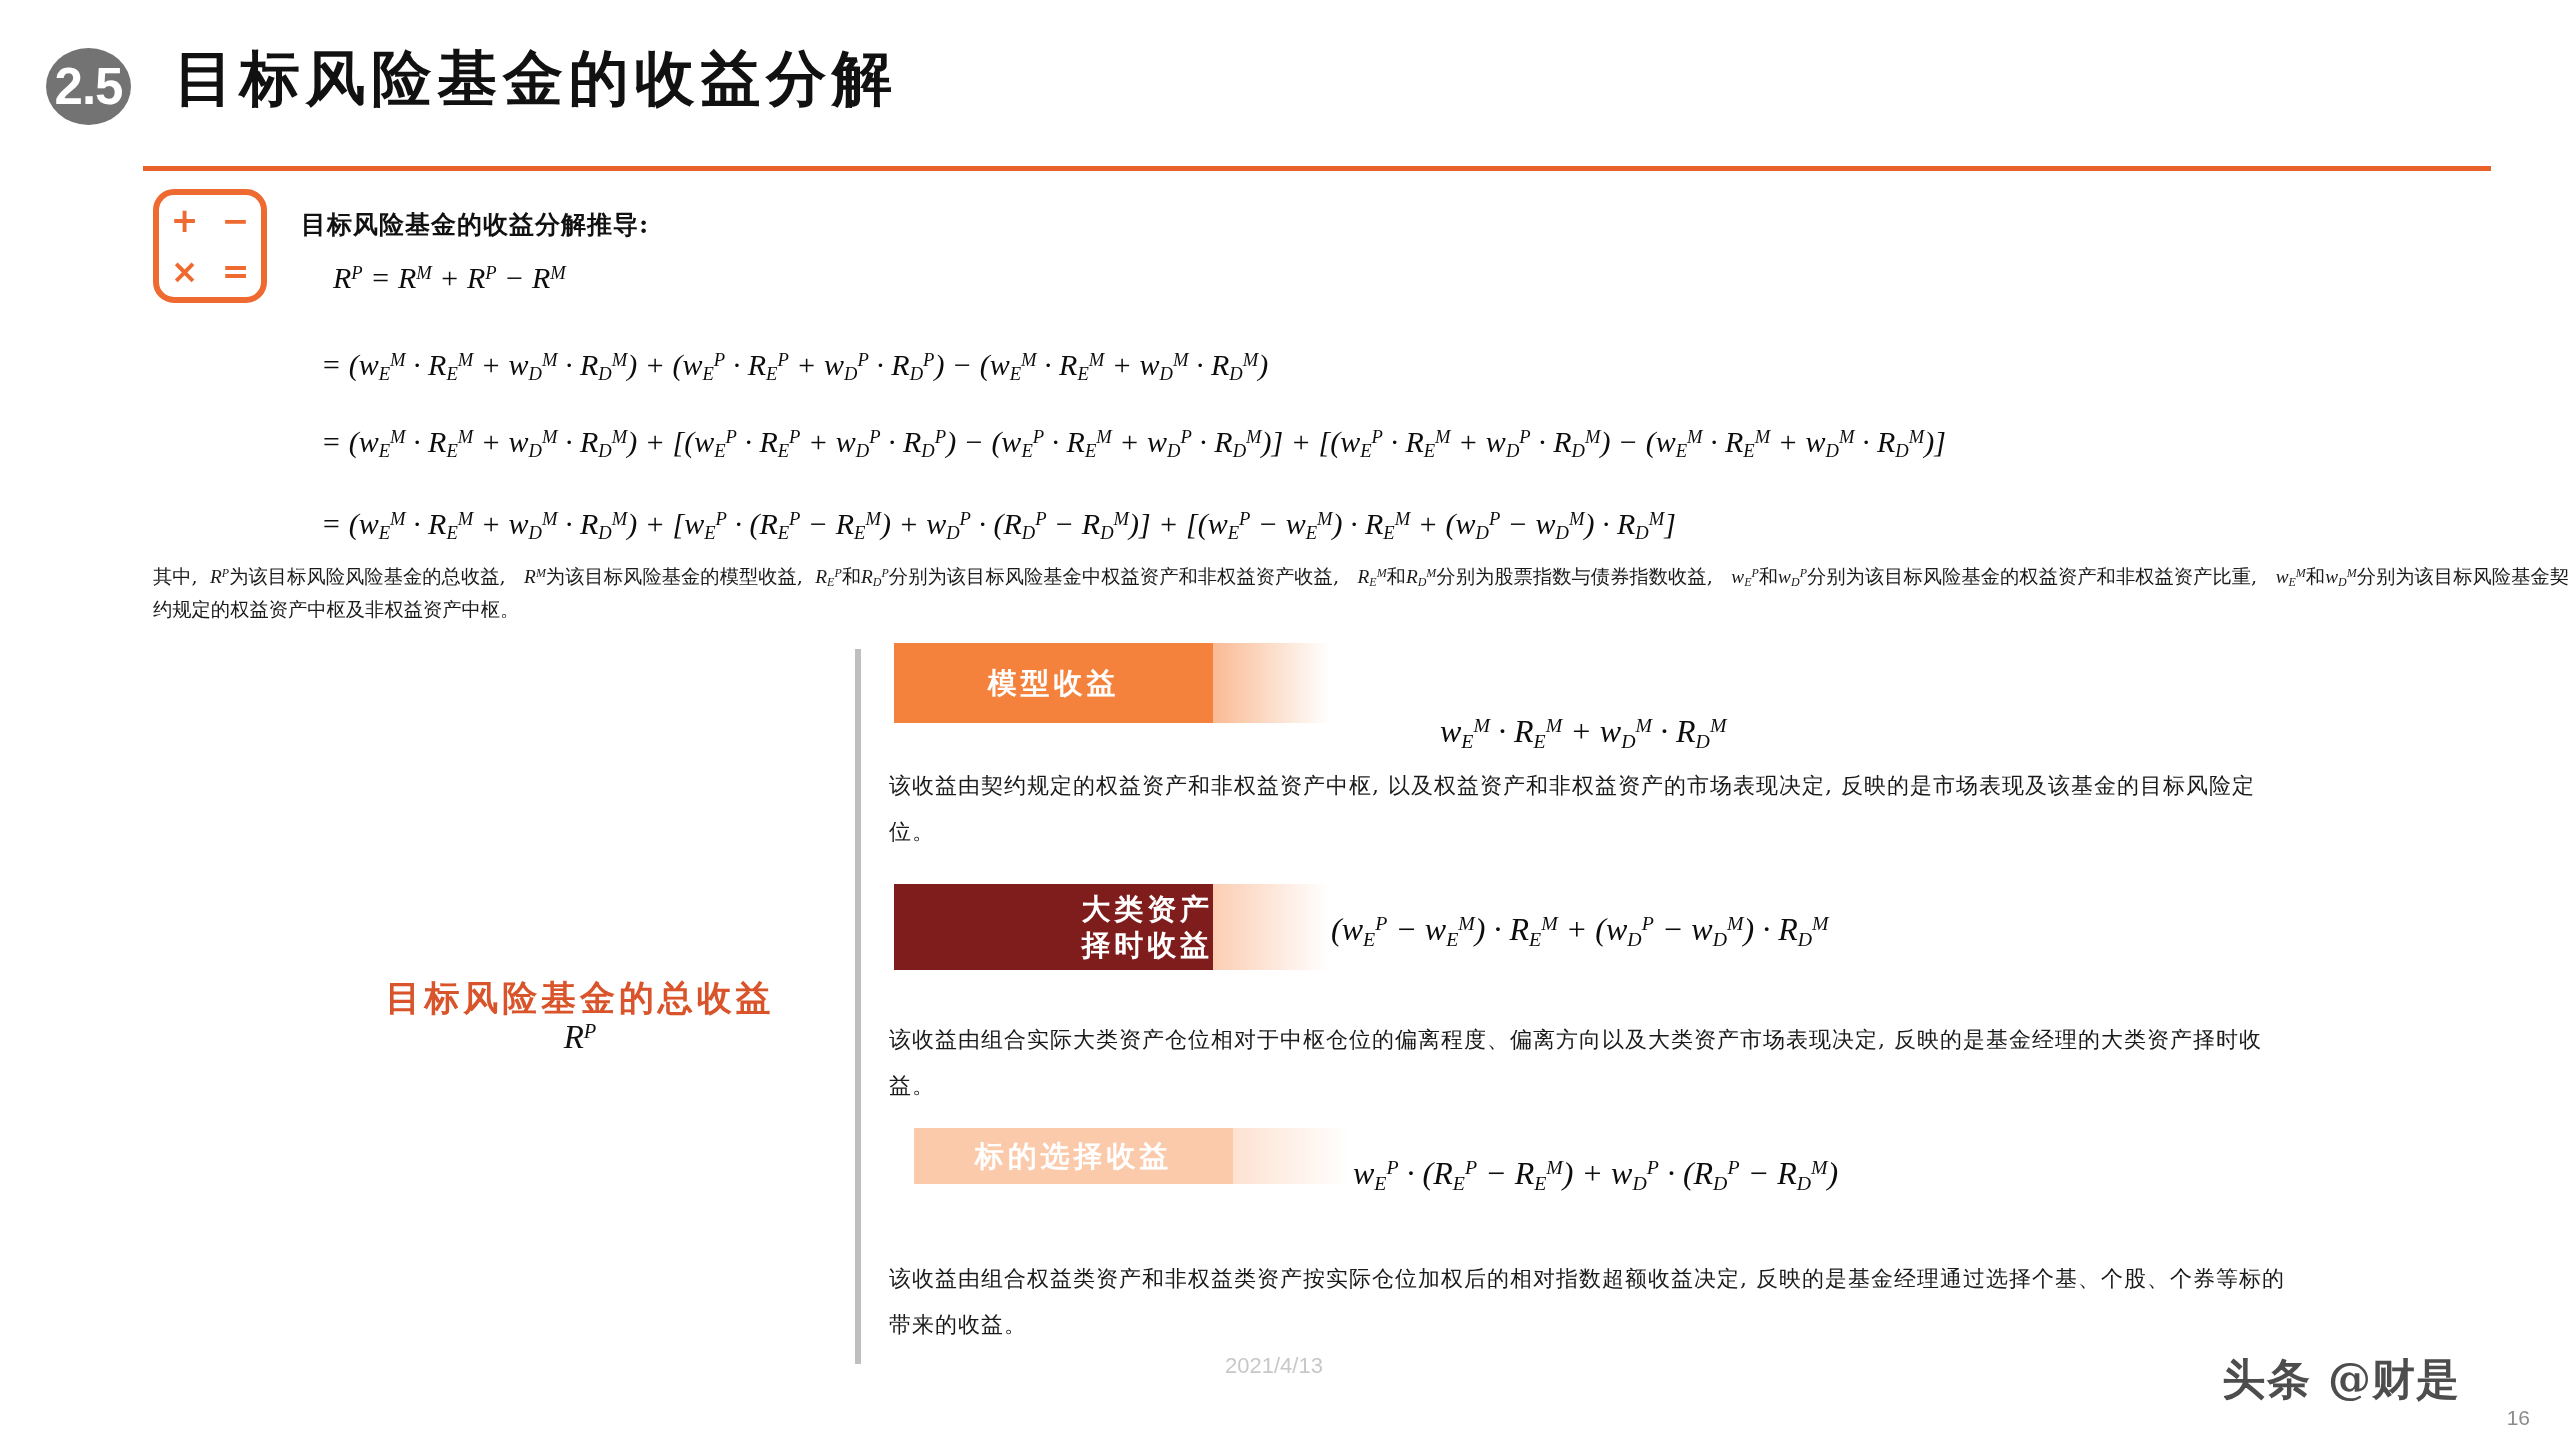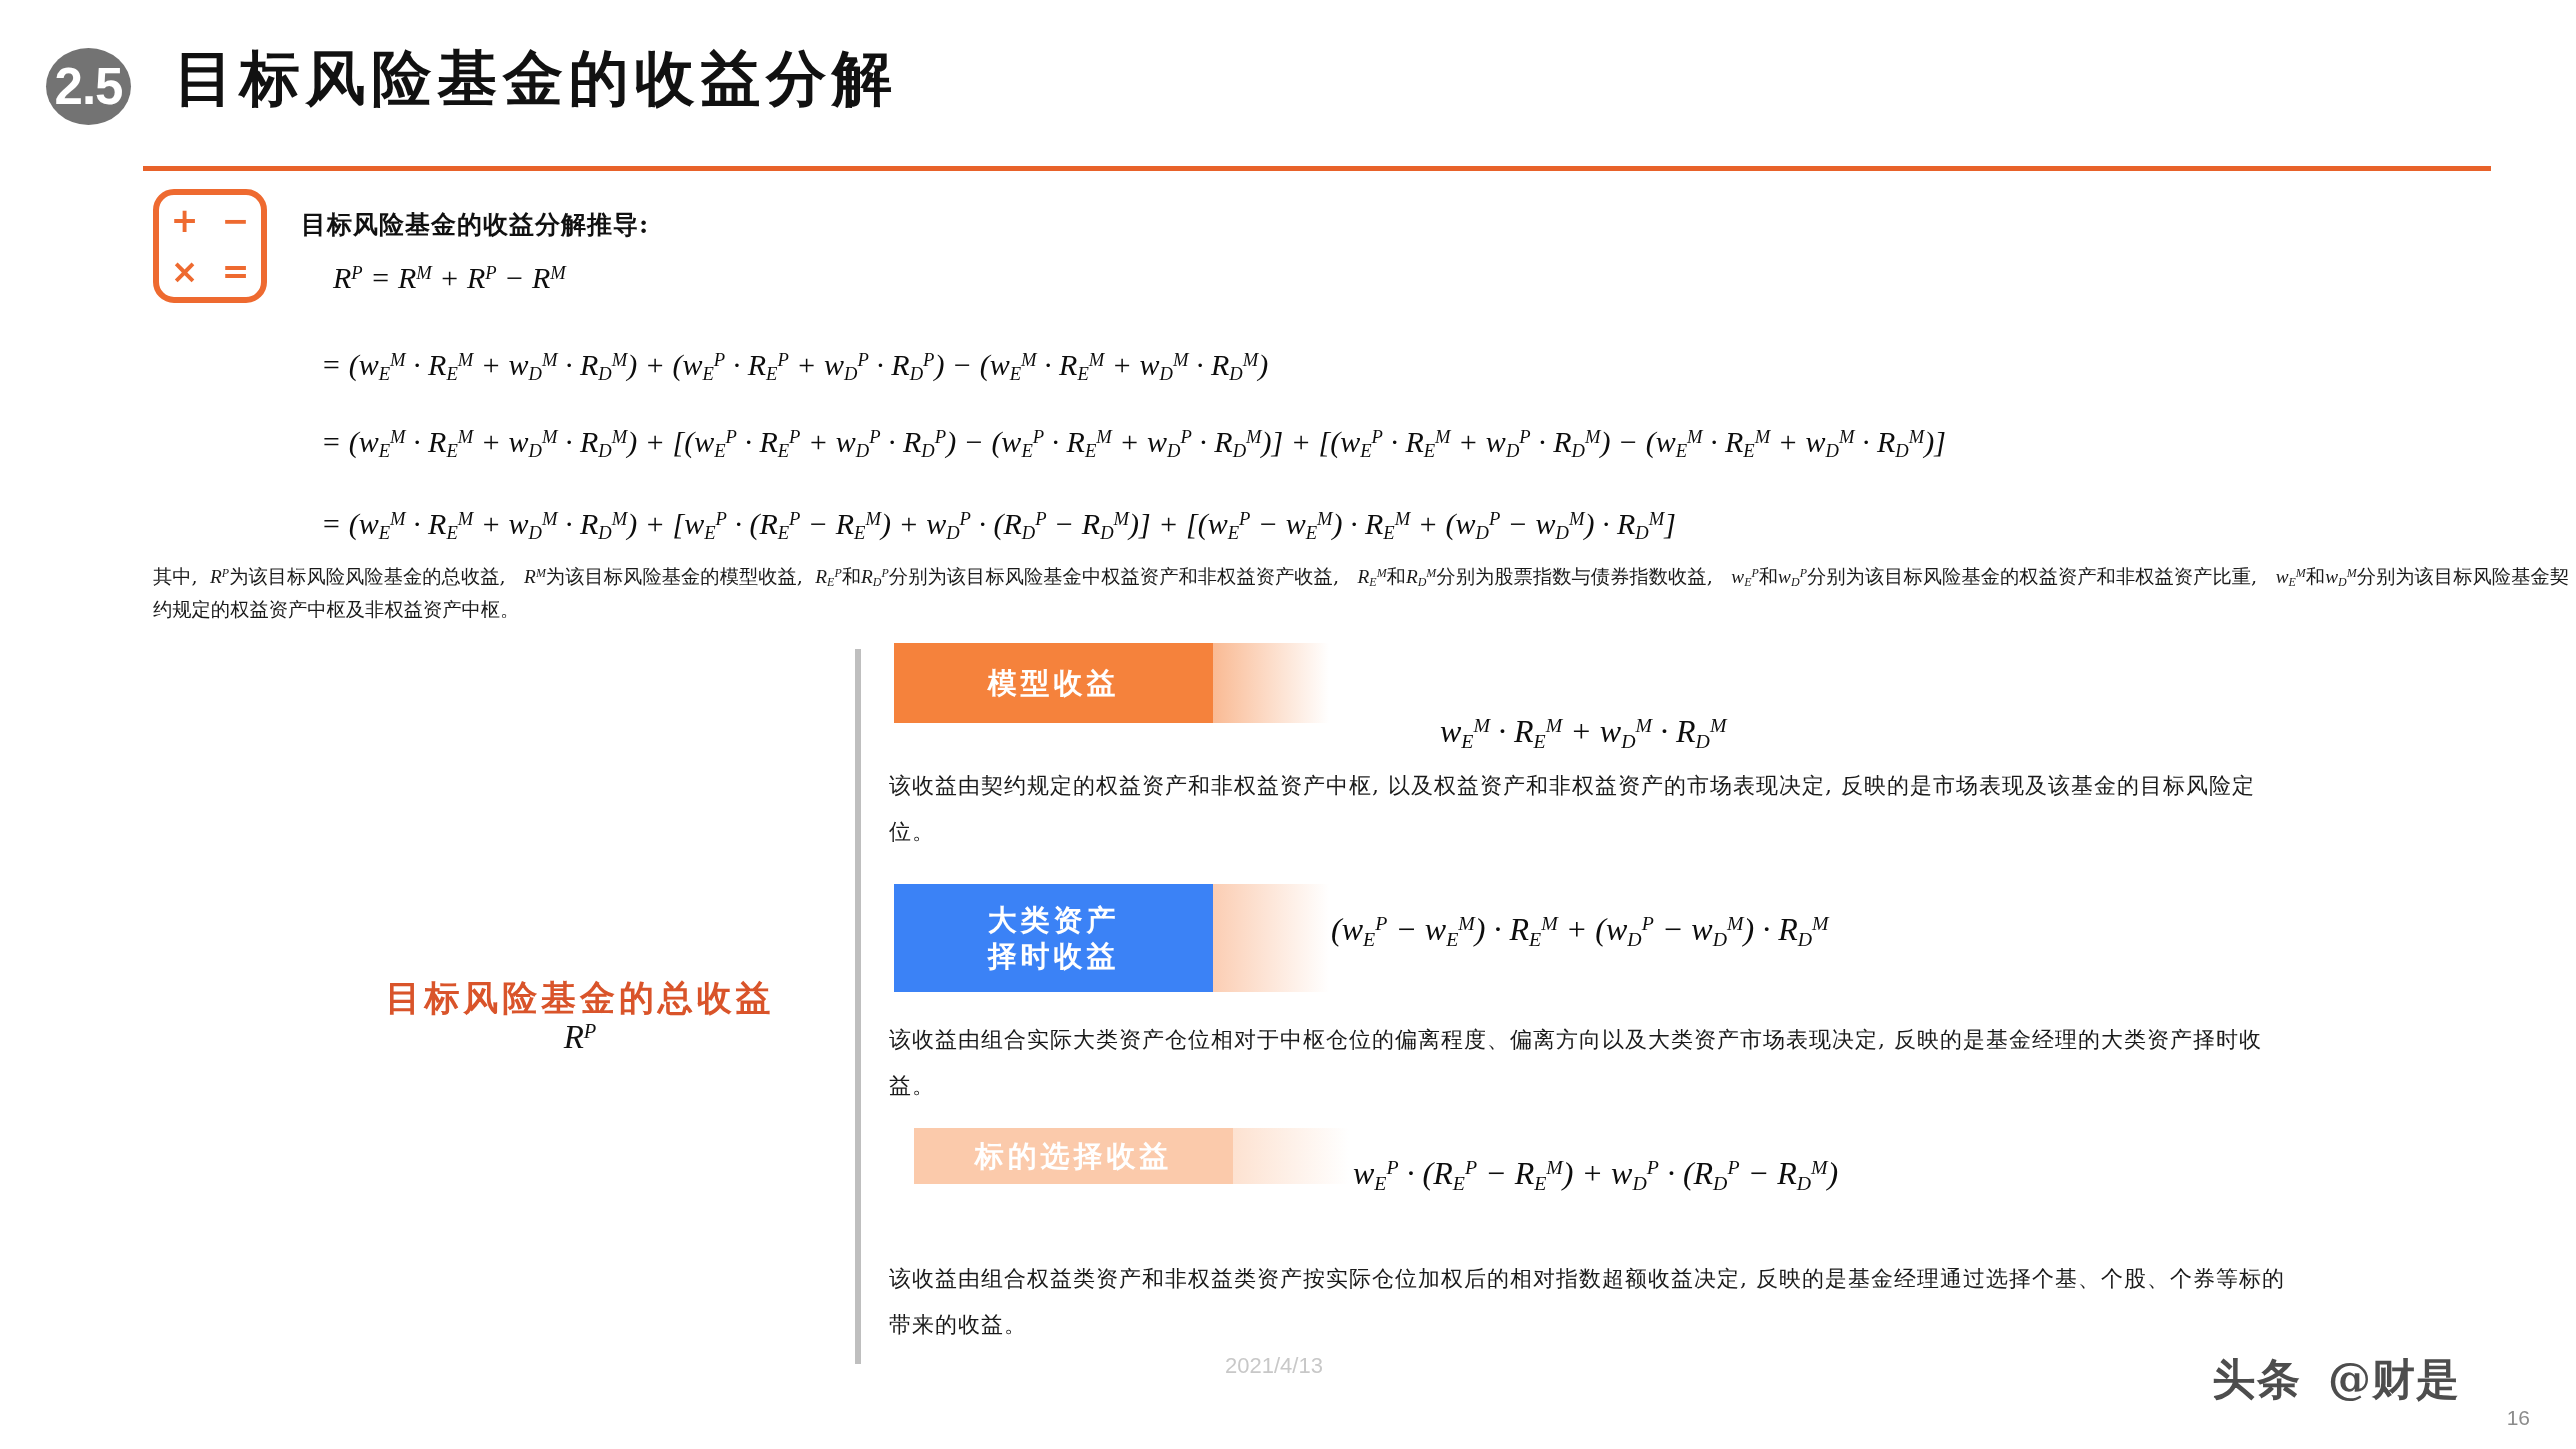--- a/index.html
+++ b/index.html
@@ -187,22 +187,23 @@
     width: 116px;
   }
   #chip-1 {
     left: 894px; top: 643px;
     width: 319px; height: 80px;
     background: #F5823C;
   }
   #chip-1::after { background: linear-gradient(to right, rgba(245,130,60,0.55), rgba(245,130,60,0)); }
   #chip-2 {
     left: 894px; top: 884px;
-    width: 319px; height: 108px;
-    background: #3b82f6;
+    width: 319px; height: 86px;
+    background: #7f1d1d;
+    align-items: flex-end;
   }
   #chip-2::after { background: linear-gradient(to right, rgba(248,165,117,0.55), rgba(248,165,117,0)); }
   #chip-3 {
     left: 894px; top: 1128px;
     width: 319px; height: 56px;
     background: #FBCAAB;
     margin-left: 20px;
   }
   #chip-3::after { background: linear-gradient(to right, rgba(251,202,171,0.55), rgba(251,202,171,0)); }
 
@@ -239,21 +240,21 @@
     font-family: "Liberation Sans", sans-serif;
     font-size: 22px;
     color: #C8C8C8;
   }
   #watermark {
     position: absolute;
     right: 116px;
     top: 1351px;
     display: flex;
     align-items: center;
-    gap: 26px;
+    gap: 16px;
     color: #5A5A5A;
   }
   #watermark .wm-logo {
     font-family: "DejaVu Serif", serif;
     font-weight: bold;
     font-size: 43px;
     color: #4d4d4d;
     letter-spacing: 1.9px;
   }
   #watermark .wm-handle {

